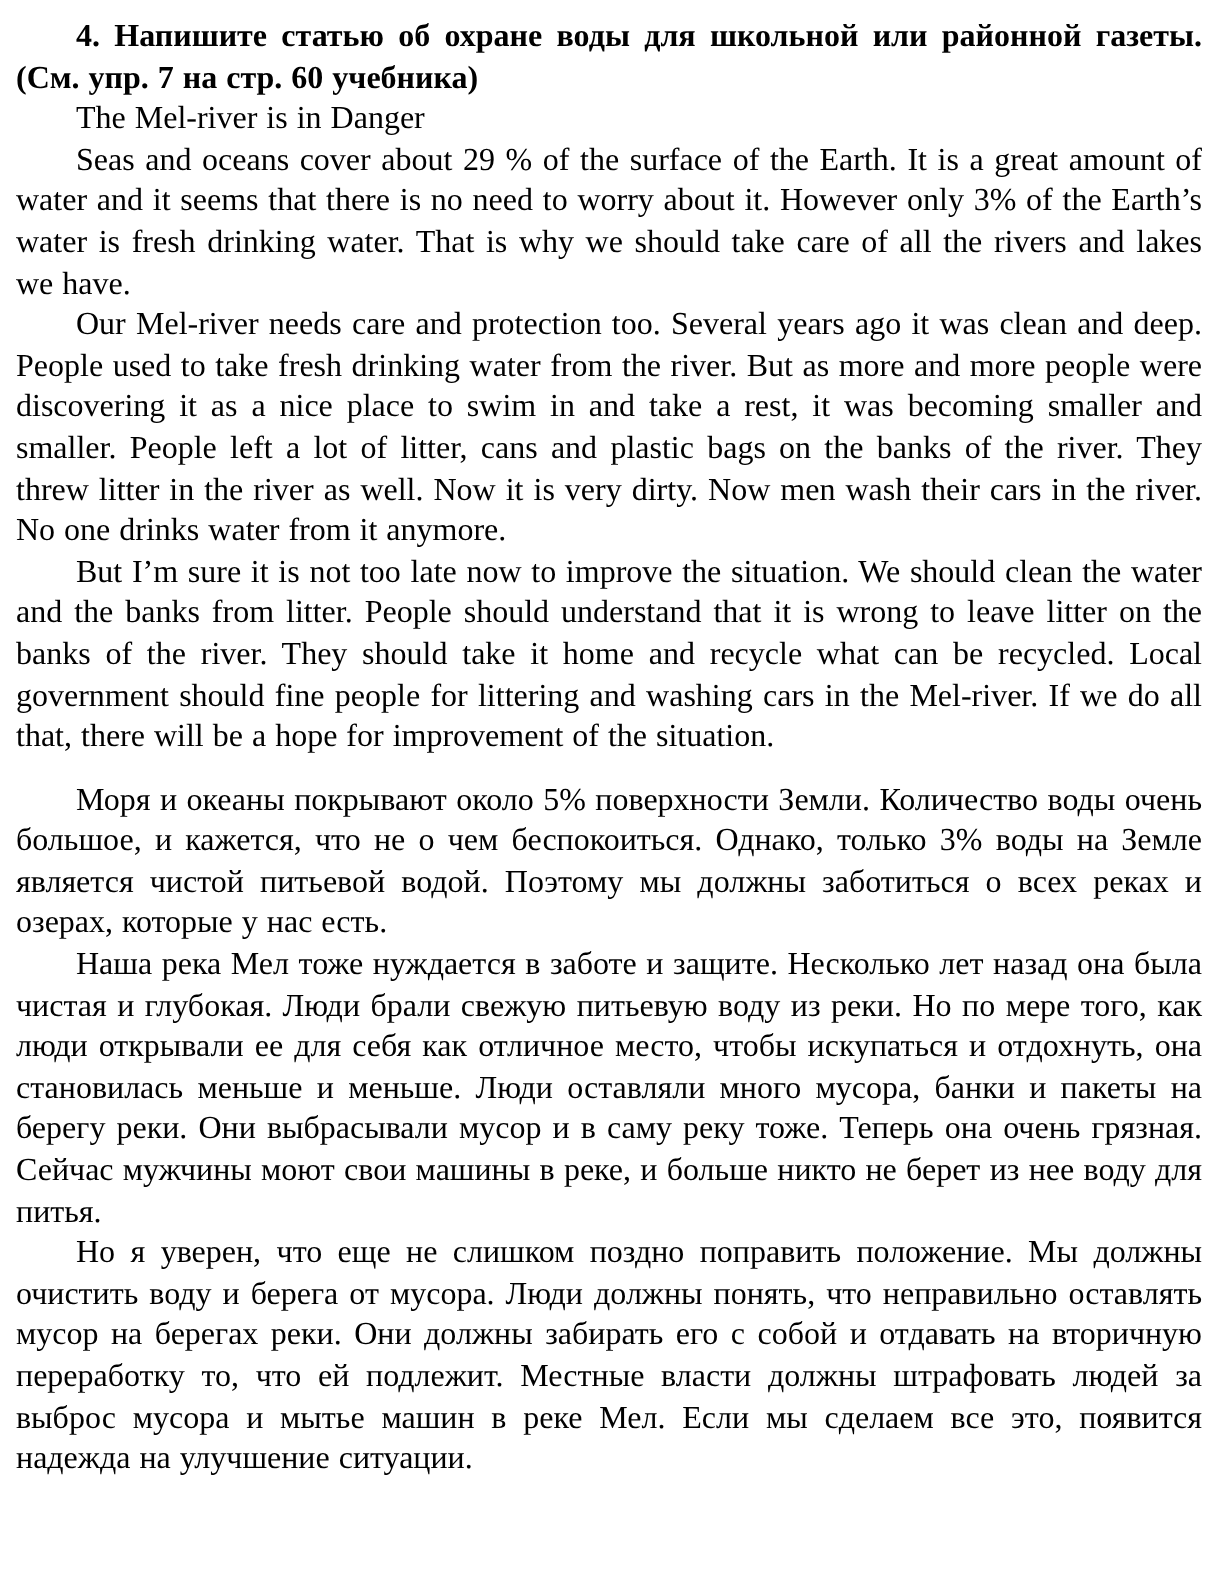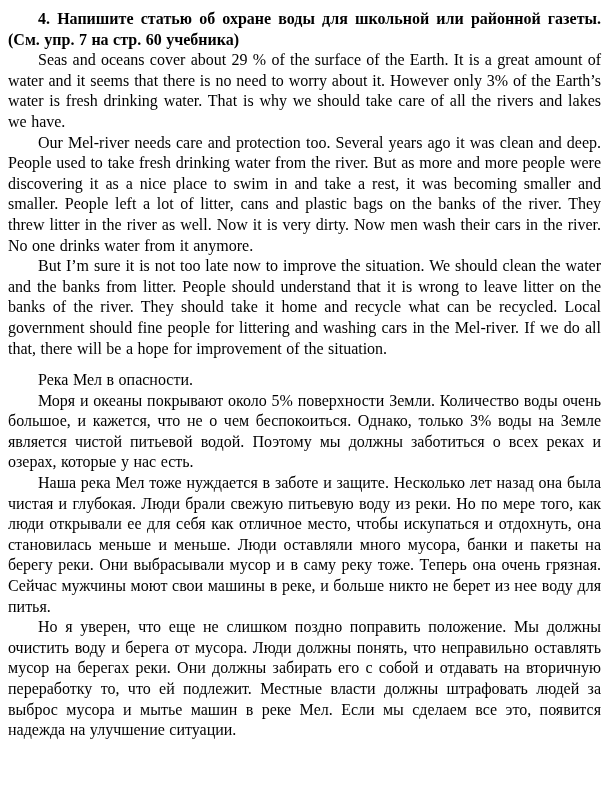--- a/index.html
+++ b/index.html
@@ -36,25 +36,25 @@
     }
   </style>
 </head>
 <body>
 
 <div class="page">
 
   <p class="heading">4. Напишите статью об охране воды для школьной или районной газеты. (См. упр. 7 на стр. 60 учебника)</p>
 
   <div>
+    <p>The Mel-river is in Danger</p>
     <p>Seas and oceans cover about 29 % of the surface of the Earth. It is a great amount of water and it seems that there is no need to worry about it. However only 3% of the Earth’s water is fresh drinking water. That is why we should take care of all the rivers and lakes we have.</p>
     <p>Our Mel-river needs care and protection too. Several years ago it was clean and deep. People used to take fresh drinking water from the river. But as more and more people were discovering it as a nice place to swim in and take a rest, it was becoming smaller and smaller. People left a lot of litter, cans and plastic bags on the banks of the river. They threw litter in the river as well. Now it is very dirty. Now men wash their cars in the river. No one drinks water from it anymore.</p>
     <p>But I’m sure it is not too late now to improve the situation. We should clean the water and the banks from litter. People should understand that it is wrong to leave litter on the banks of the river. They should take it home and recycle what can be recycled. Local government should fine people for littering and washing cars in the Mel-river. If we do all that, there will be a hope for improvement of the situation.</p>
   </div>
 
   <div class="section-russian">
-    <p>Река Мел в опасности.</p>
     <p>Моря и океаны покрывают около 5% поверхности Земли. Количество воды очень большое, и кажется, что не о чем беспокоиться. Однако, только 3% воды на Земле является чистой питьевой водой. Поэтому мы должны заботиться о всех реках и озерах, которые у нас есть.</p>
     <p>Наша река Мел тоже нуждается в заботе и защите. Несколько лет назад она была чистая и глубокая. Люди брали свежую питьевую воду из реки. Но по мере того, как люди открывали ее для себя как отличное место, чтобы искупаться и отдохнуть, она становилась меньше и меньше. Люди оставляли много мусора, банки и пакеты на берегу реки. Они выбрасывали мусор и в саму реку тоже. Теперь она очень грязная. Сейчас мужчины моют свои машины в реке, и больше никто не берет из нее воду для питья.</p>
     <p>Но я уверен, что еще не слишком поздно поправить положение. Мы должны очистить воду и берега от мусора. Люди должны понять, что неправильно оставлять мусор на берегах реки. Они должны забирать его с собой и отдавать на вторичную переработку то, что ей подлежит. Местные власти должны штрафовать людей за выброс мусора и мытье машин в реке Мел. Если мы сделаем все это, появится надежда на улучшение ситуации.</p>
   </div>
 
 </div>
 
 </body></html>

